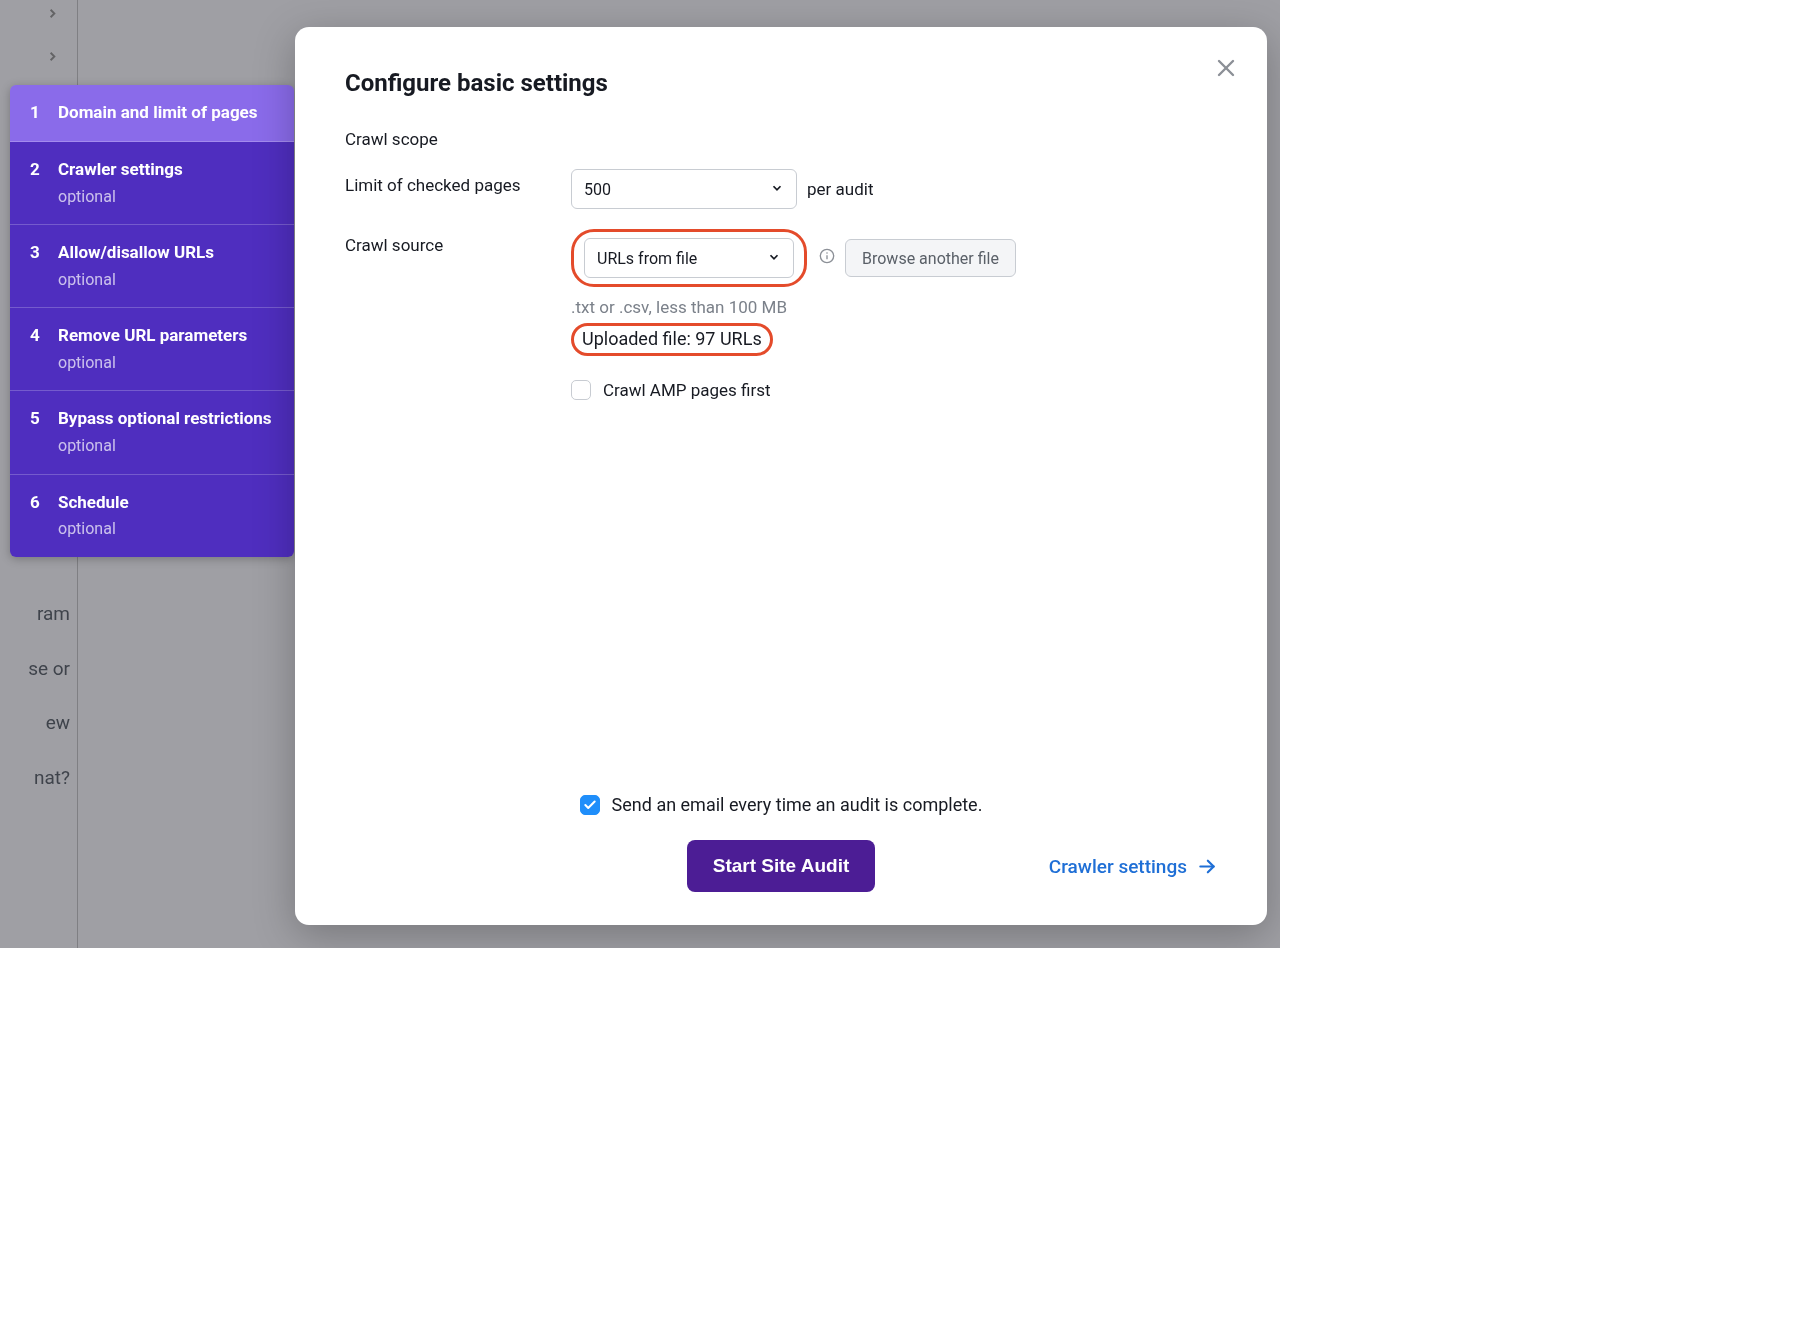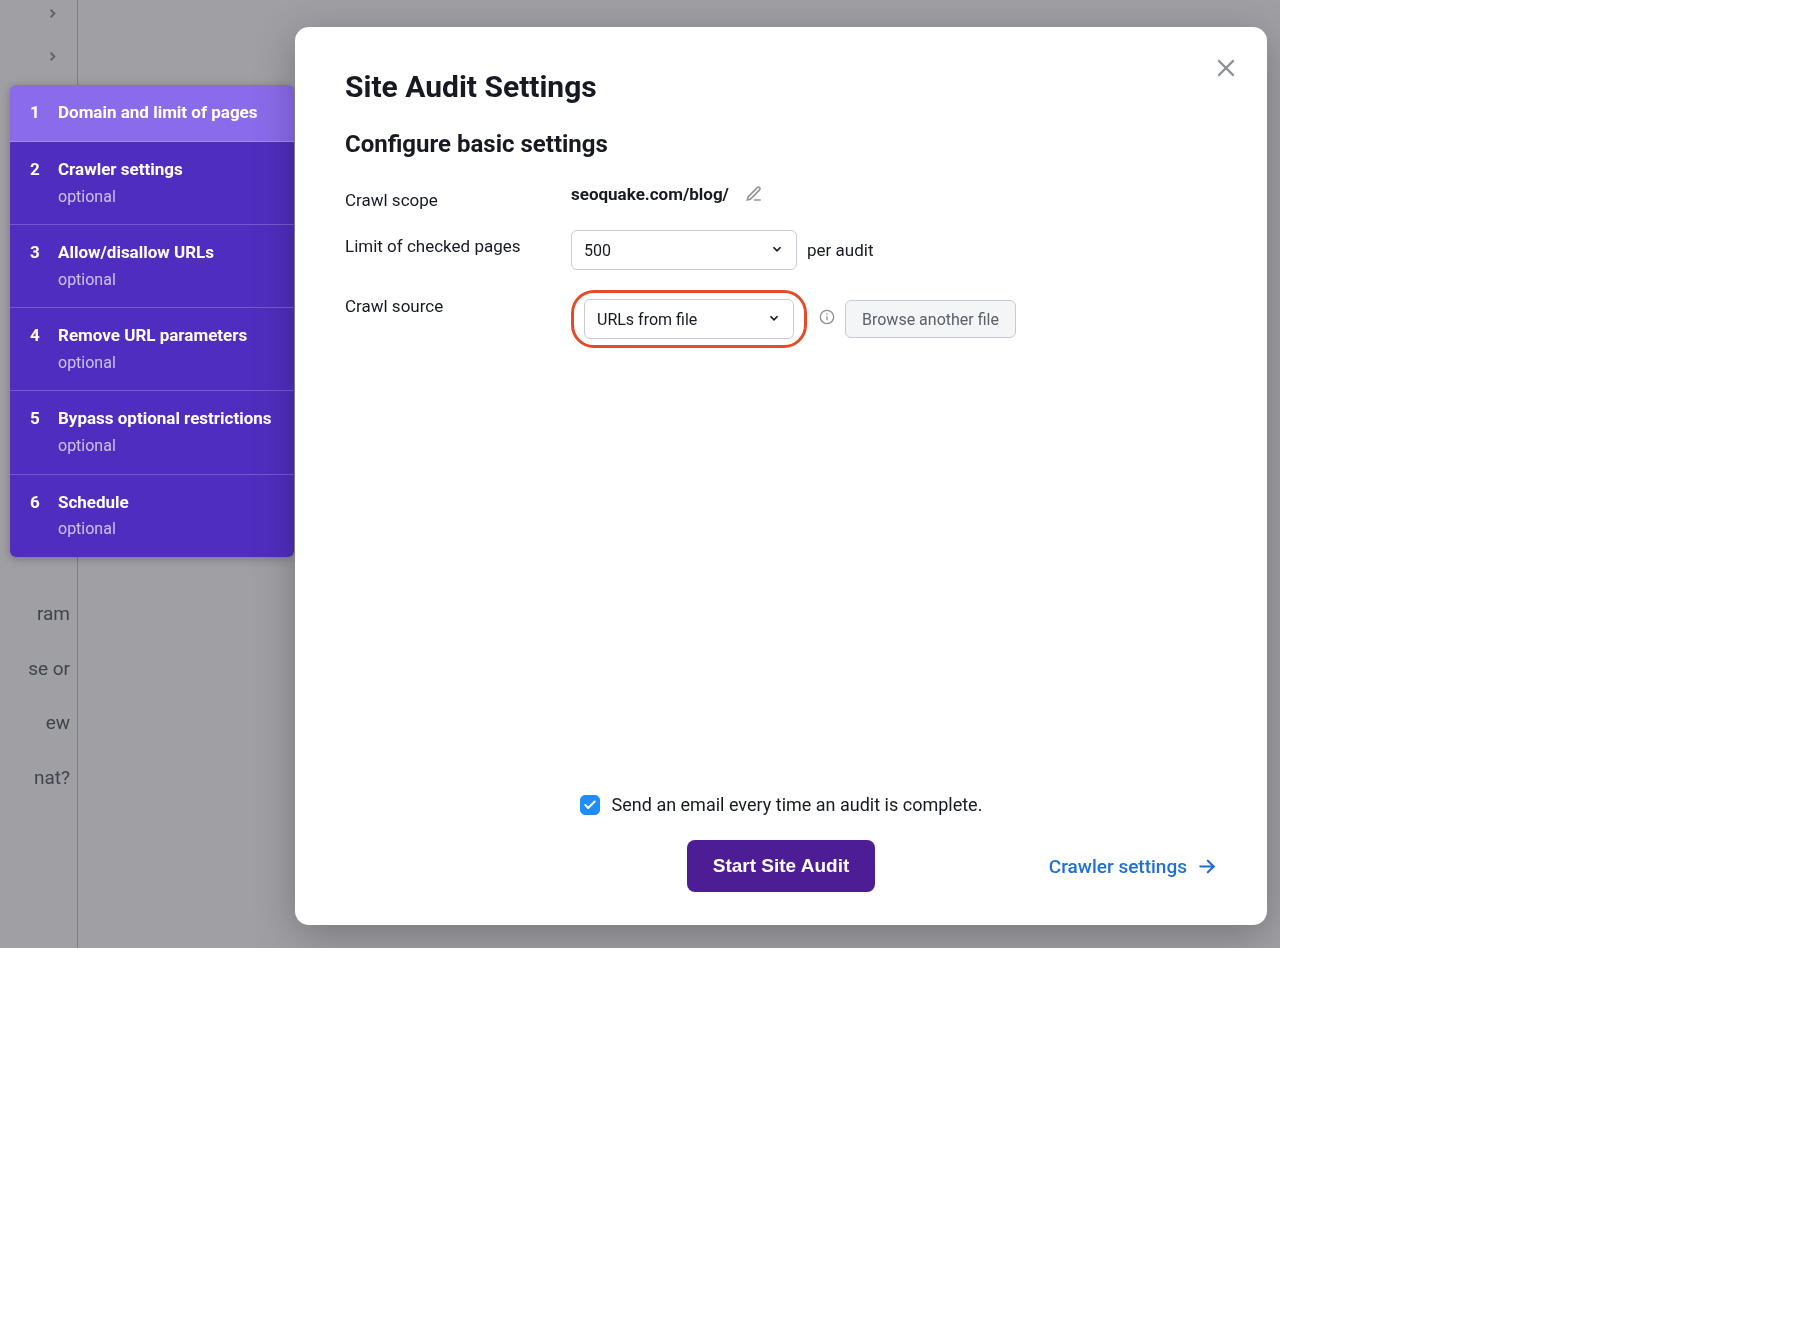--- a/index.html
+++ b/index.html
@@ -230,36 +230,26 @@
 </div>
 
 <div class="modal">
   <div class="close">
     <svg width="24" height="24" viewBox="0 0 24 24" fill="none" stroke="currentColor" stroke-width="2.4" stroke-linecap="round">
         <line x1="5" y1="5" x2="19" y2="19"></line>
         <line x1="19" y1="5" x2="5" y2="19"></line>
       </svg>
   </div>
 
-  <h1 class="modal-title">Site Audit Settings</h1>
   <h2 class="section-title">Configure basic settings</h2>
 
   <div class="form">
 
     <div class="row">
       <div class="label">Crawl scope</div>
-      <div class="field">
-        <span class="value-strong">seoquake.com/blog/</span>
-        <span class="pencil-icon">
-          <svg width="18" height="18" viewBox="0 0 24 24" fill="none" stroke="currentColor" stroke-width="2">
-              <path d="M12 20h9"></path>
-              <path d="M16.5 3.5a2.1 2.1 0 0 1 3 3L7 19l-4 1 1-4Z"></path>
-            </svg>
-        </span>
-      </div>
     </div>
 
     <div class="row">
       <div class="label">Limit of checked pages</div>
       <div class="field">
         <div class="select">
           <span>500</span>
           <span class="chev">
             <svg width="14" height="14" viewBox="0 0 24 24" fill="none" stroke="currentColor" stroke-width="3">
                 <polyline points="6 9 12 15 18 9"></polyline>
@@ -291,20 +281,30 @@
             </svg>
         </span>
         <div class="browse-btn">
           <span>Browse another file</span>
         </div>
       </div>
     </div>
 
     <div class="row" style="margin-bottom:0;">
       <div class="label"></div>
+      <div class="field" style="flex-direction:column; align-items:flex-start; gap:6px;">
+        <div class="hint">.txt or .csv, less than 100 MB</div>
+        <span class="red-ring red-ring-tight">
+          <span class="uploaded">Uploaded file: 97 URLs</span>
+        </span>
+        <div class="checkbox-row">
+          <div class="cbox"></div>
+          <span>Crawl AMP pages first</span>
+        </div>
+      </div>
     </div>
   </div>
 
   <div class="footer">
     <div class="email-row">
       <div class="cbox checked">
         <svg width="14" height="14" viewBox="0 0 24 24" fill="none" stroke="#fff" stroke-width="3.5" stroke-linecap="round" stroke-linejoin="round">
             <polyline points="20 6 9 17 4 12"></polyline>
           </svg>
       </div>

